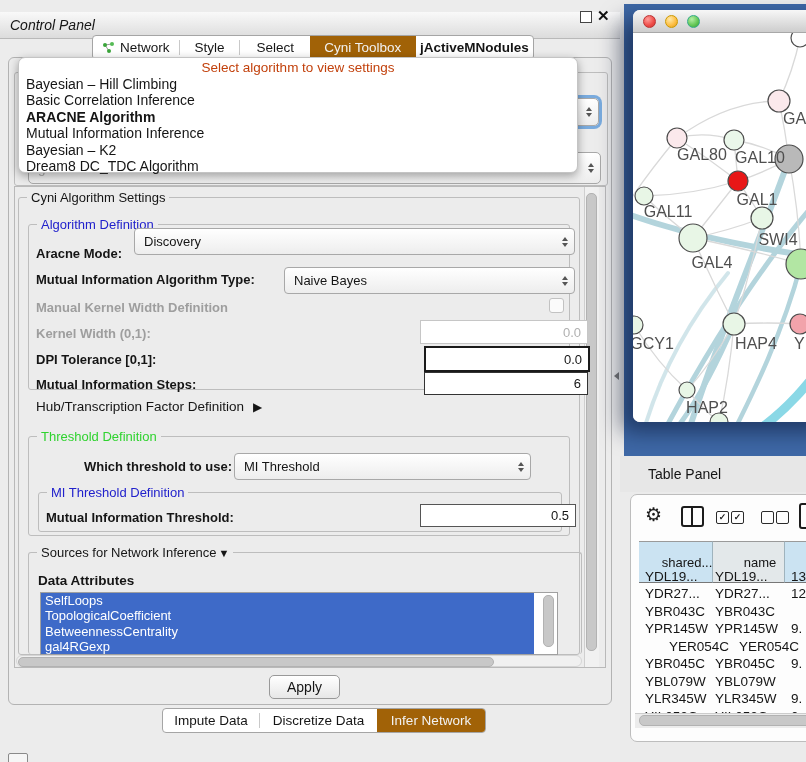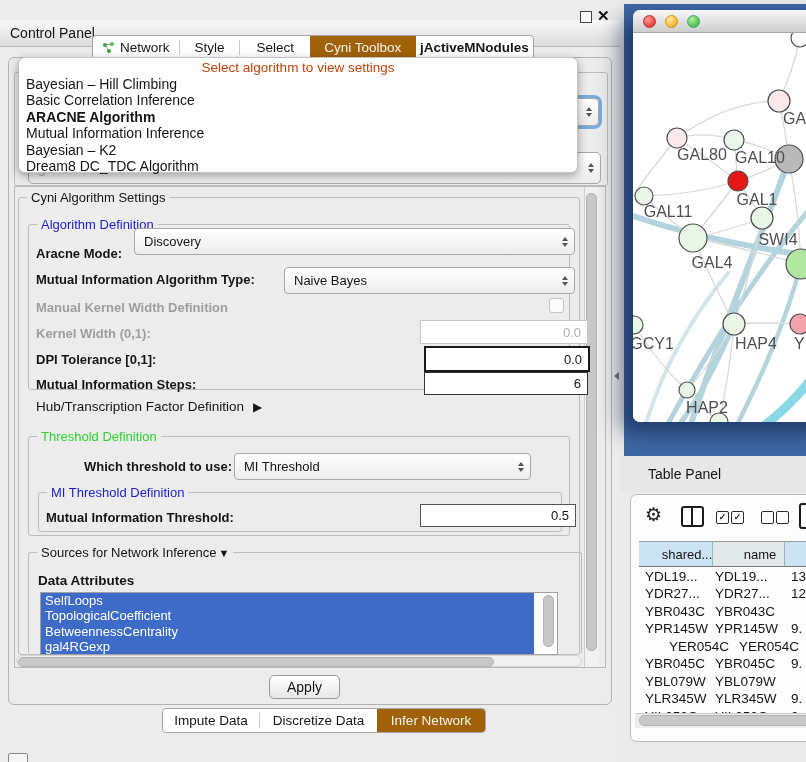--- a/index.html
+++ b/index.html
@@ -50,34 +50,34 @@
   .wtitle{height:22px;background:linear-gradient(#f7f7f7,#cdcdcd);border-bottom:1px solid #a8a8a8;
     display:flex;align-items:center;padding-left:10px;gap:9px;}
   .light{width:11px;height:11px;border-radius:50%;}
   .tp-head{left:620px;top:456px;width:186px;height:36px;background:#e7e7e7;
     display:flex;align-items:center;font-size:14px;}
   .tablewidget{left:630px;top:494px;width:200px;height:246px;background:#fdfdfd;
     border:1px solid #bdbdbd;border-radius:7px;overflow:hidden;}
   .cbico{width:11px;height:11px;border:1.6px solid #2a2a2a;border-radius:2px;font-size:9px;
     line-height:10px;text-align:center;font-weight:bold;}
   .thead{position:absolute;display:flex;align-items:center;justify-content:center;
-    font-size:13px;border-right:1px solid #9fb3bd;box-sizing:border-box;height:26px;padding-left:23px;}
+    font-size:13px;border-right:1px solid #9fb3bd;box-sizing:border-box;height:42px;padding-left:23px;}
   .trow{position:absolute;display:flex;font-size:13.5px;height:17.5px;align-items:center;}
   .trow .c1{width:74px;padding-left:6px;box-sizing:border-box;}
   .trow .c2{width:72px;padding-left:2px;box-sizing:border-box;}
   .trow .c3{padding-left:6px;}
   svg text{font-family:"Liberation Sans",sans-serif;}
 </style>
 </head>
 <body>
 
 <div class="root">
 
   <div class="abs" style="left:0;top:0;width:620px;height:762px;background:#ececec;">
-    <div class="abs titlebar" style="left:0;top:20px;">
+    <div class="abs titlebar" style="left:0;top:12px;font-style:italic;">
       <span class="t">Control Panel</span>
     </div>
     <div class="abs floatbtn"></div>
     <div class="abs closebtn">✕</div>
 
     <div class="abs tabbar">
       <div class="tabseg" style="width:86px;gap:5px;">
         <svg width="13" height="13" viewBox="0 0 13 13">
           <line x1="3" y1="4" x2="10" y2="3" stroke="#999" stroke-width="1"></line>
           <line x1="3" y1="4" x2="7" y2="10" stroke="#999" stroke-width="1"></line>

